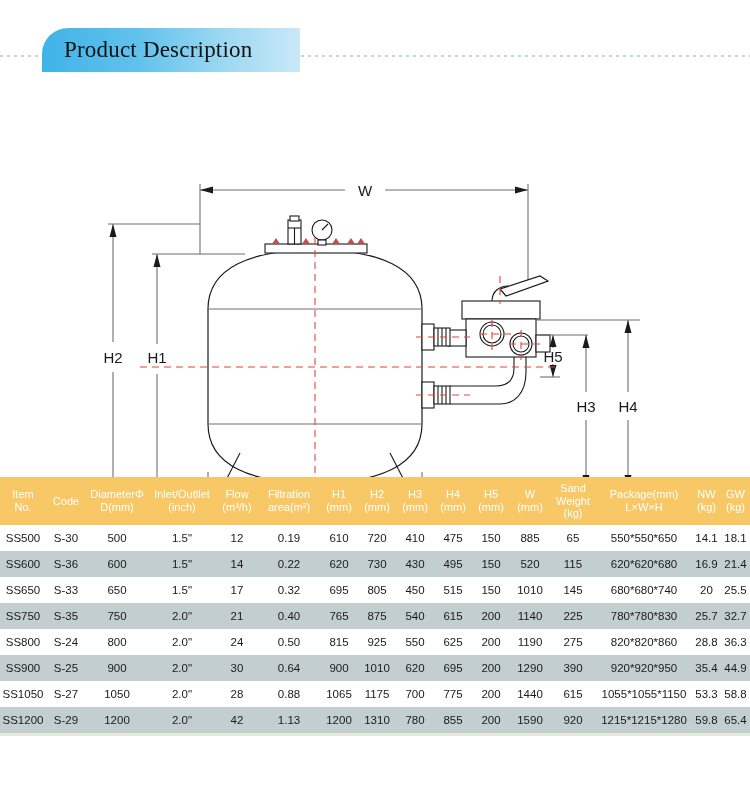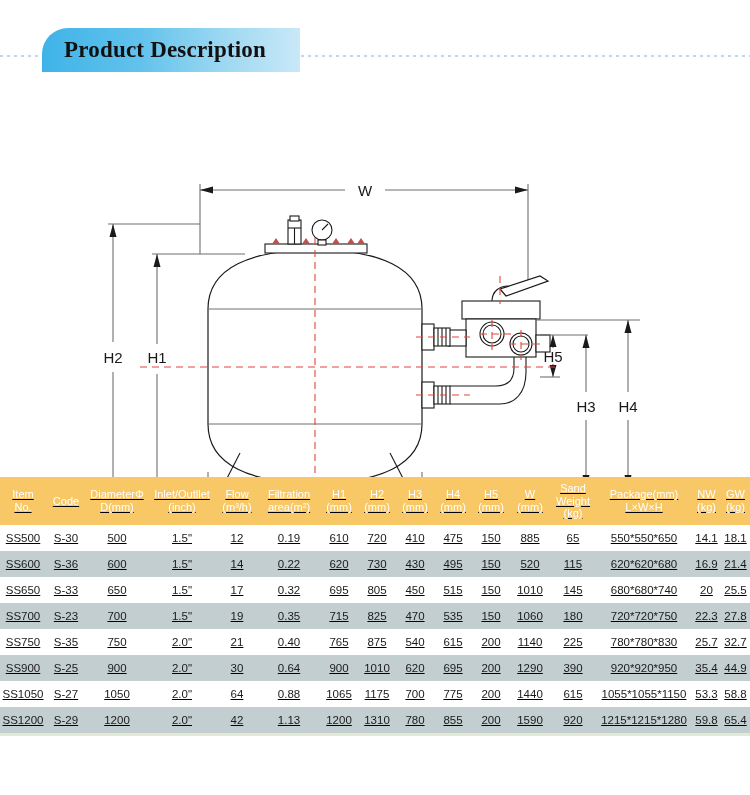--- a/index.html
+++ b/index.html
@@ -38,21 +38,21 @@
     height: 44px;
     border-top-left-radius: 26px;
     background: linear-gradient(to right, #3fb3e8 0%, #62c2ec 38%, #9fd9f2 72%, #c9e8f8 100%);
     display: flex;
     align-items: center;
     box-sizing: border-box;
     padding-left: 22px;
   }
   .banner-title {
     font-family: "Liberation Serif", serif;
-    font-weight: bold;
+    font-weight: normal;
     font-size: 23px;
     color: #111111;
     letter-spacing: 0.2px;
     white-space: nowrap;
   }
 
   
   .diagram-zone {
     position: relative;
     width: 750px;
@@ -64,21 +64,20 @@
 
   
   .spec-wrap {
     padding: 0;
     border-bottom: 3px solid #e2e9d4;
   }
   table.spec {
     width: 750px;
     border-collapse: collapse;
     table-layout: fixed;
-    text-decoration: underline;
   }
   table.spec th {
     background: #f8c766;
     color: #ffffff;
     font-weight: normal;
     font-size: 11px;
     line-height: 12.5px;
     padding: 5px 1px;
     vertical-align: middle;
     text-align: center;
@@ -372,56 +371,56 @@
           <td>450</td>
           <td>515</td>
           <td>150</td>
           <td>1010</td>
           <td>145</td>
           <td>680*680*740</td>
           <td>20</td>
           <td>25.5</td>
         </tr>
         <tr>
-          <td class="c-item">SS700</td>
-          <td class="c-code">S-23</td>
-          <td class="c-diam">700</td>
-          <td>1.5"</td>
-          <td>19</td>
-          <td>0.35</td>
-          <td>715</td>
-          <td>825</td>
-          <td>470</td>
-          <td>535</td>
-          <td>150</td>
-          <td>1060</td>
-          <td>180</td>
-          <td>720*720*750</td>
-          <td>22.3</td>
-          <td>27.8</td>
-        </tr>
-        <tr>
           <td class="c-item">SS750</td>
           <td class="c-code">S-35</td>
           <td class="c-diam">750</td>
           <td>2.0"</td>
           <td>21</td>
           <td>0.40</td>
           <td>765</td>
           <td>875</td>
           <td>540</td>
           <td>615</td>
           <td>200</td>
           <td>1140</td>
           <td>225</td>
           <td>780*780*830</td>
           <td>25.7</td>
           <td>32.7</td>
         </tr>
         <tr>
+          <td class="c-item">SS800</td>
+          <td class="c-code">S-24</td>
+          <td class="c-diam">800</td>
+          <td>2.0"</td>
+          <td>24</td>
+          <td>0.50</td>
+          <td>815</td>
+          <td>925</td>
+          <td>550</td>
+          <td>625</td>
+          <td>200</td>
+          <td>1190</td>
+          <td>275</td>
+          <td>820*820*860</td>
+          <td>28.8</td>
+          <td>36.3</td>
+        </tr>
+        <tr>
           <td class="c-item">SS900</td>
           <td class="c-code">S-25</td>
           <td class="c-diam">900</td>
           <td>2.0"</td>
           <td>30</td>
           <td>0.64</td>
           <td>900</td>
           <td>1010</td>
           <td>620</td>
           <td>695</td>
@@ -430,21 +429,21 @@
           <td>390</td>
           <td>920*920*950</td>
           <td>35.4</td>
           <td>44.9</td>
         </tr>
         <tr>
           <td class="c-item">SS1050</td>
           <td class="c-code">S-27</td>
           <td class="c-diam">1050</td>
           <td>2.0"</td>
-          <td>64</td>
+          <td>28</td>
           <td>0.88</td>
           <td>1065</td>
           <td>1175</td>
           <td>700</td>
           <td>775</td>
           <td>200</td>
           <td>1440</td>
           <td>615</td>
           <td>1055*1055*1150</td>
           <td>53.3</td>

